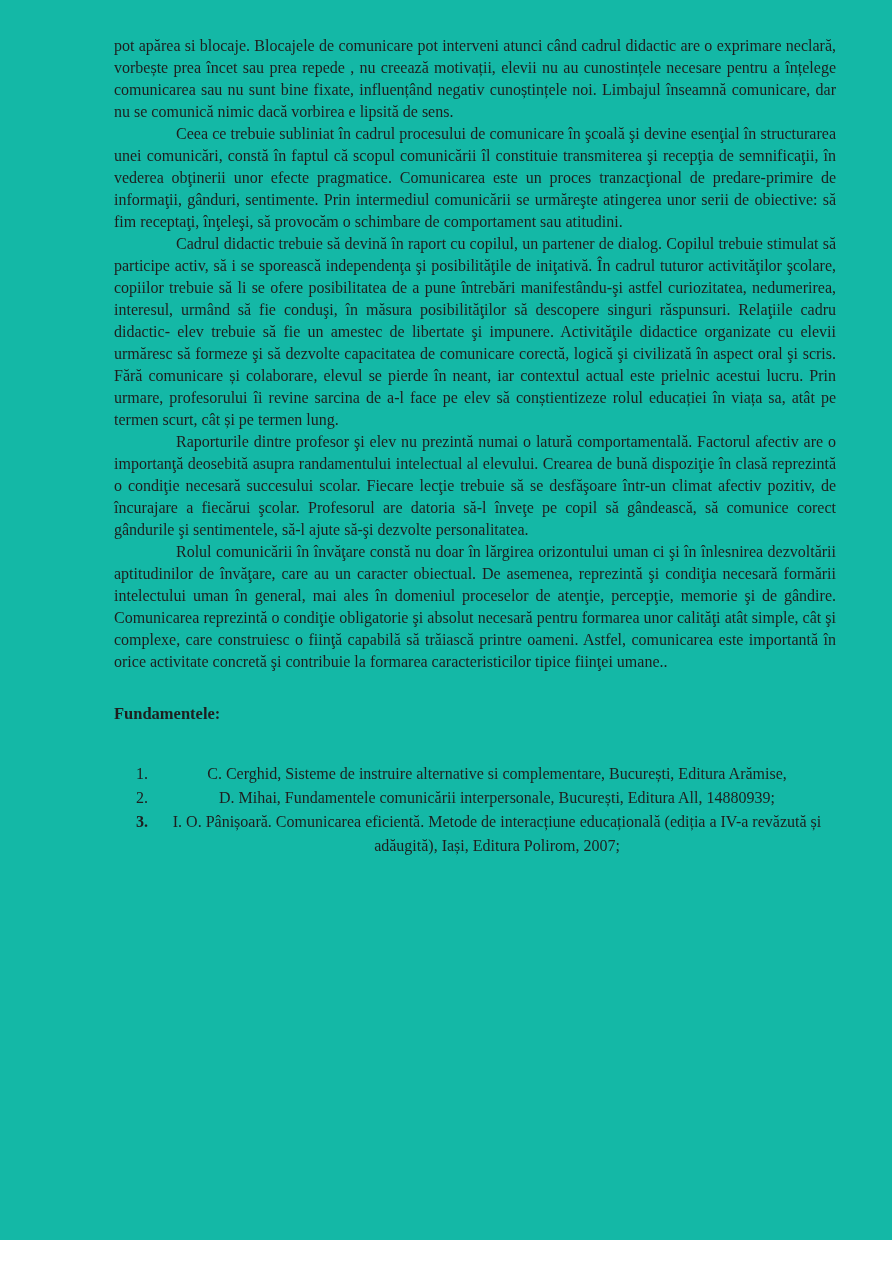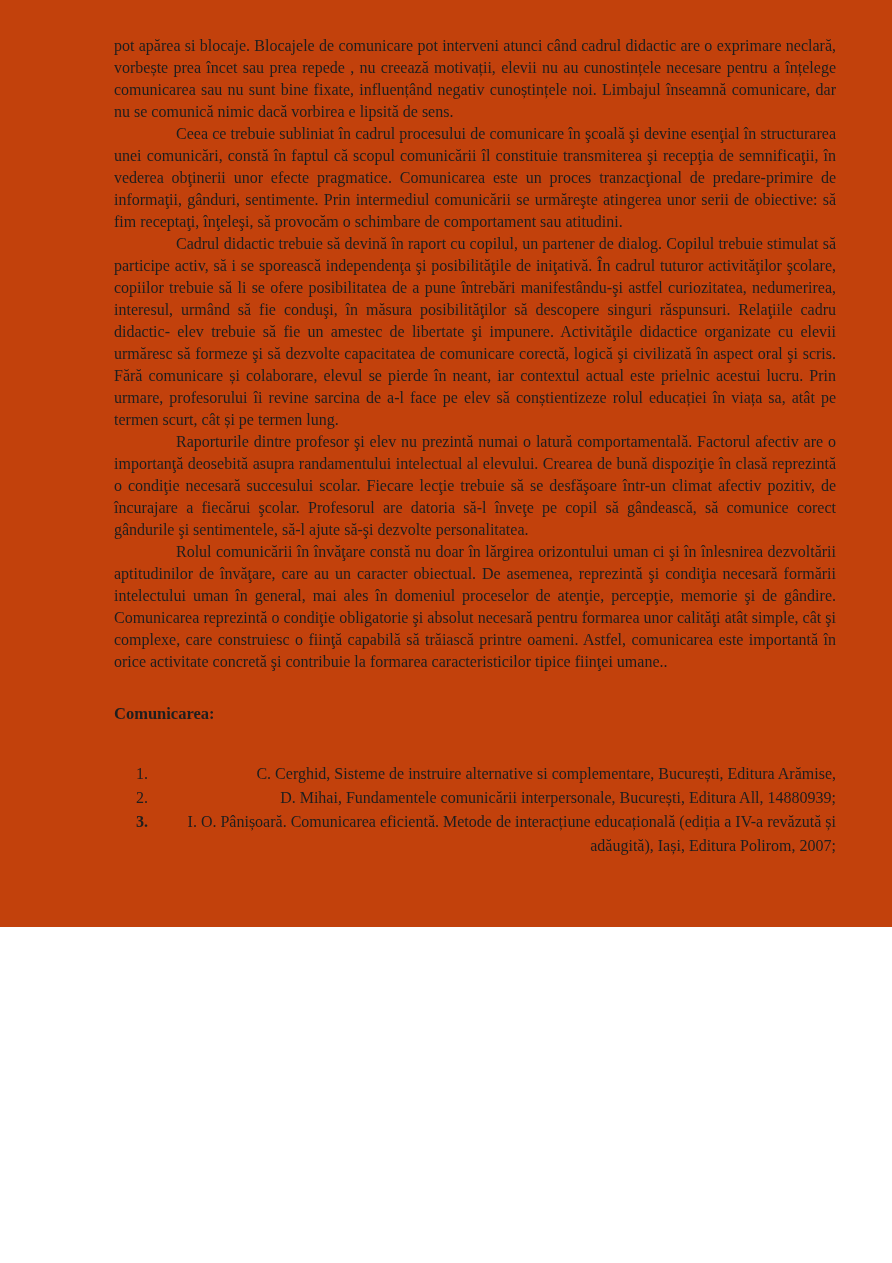--- a/index.html
+++ b/index.html
@@ -8,23 +8,23 @@
     background: #ffffff;
   }
   body {
     width: 892px;
     height: 1263px;
     overflow: hidden;
   }
   .page {
     box-sizing: border-box;
     width: 892px;
-    height: 927px;
+    height: 1240px;
     padding: 35px 56px 0 114px;
-    background: #c2410c;
+    background: #14b8a6;
     font-family: "Liberation Serif", "DejaVu Serif", serif;
     font-size: 16px;
     line-height: 22px;
     color: #1e1e1e;
   }
   .para {
     margin: 0;
     text-align: justify;
   }
   .para.indent {
@@ -49,39 +49,39 @@
   }
   .bib-num {
     flex: 0 0 22px;
     width: 22px;
   }
   .bib-num.bold {
     font-weight: bold;
   }
   .bib-text {
     flex: 1;
-    text-align: right;
+    text-align: center;
   }
 </style>
 </head>
 <body>
 
 <div class="page">
 
   <p class="para">pot apărea si blocaje. Blocajele de comunicare pot interveni atunci când cadrul didactic are o exprimare neclară, vorbește prea încet sau prea repede , nu creează motivații, elevii nu au cunostințele necesare pentru a înțelege comunicarea sau nu sunt bine fixate, influențând negativ cunoștințele noi. Limbajul înseamnă comunicare, dar nu se comunică nimic dacă vorbirea e lipsită de sens.</p>
 
   <p class="para indent">Ceea ce trebuie subliniat în cadrul procesului de comunicare în şcoală şi devine esenţial în structurarea unei comunicări, constă în faptul că scopul comunicării îl constituie transmiterea şi recepţia de semnificaţii, în vederea obţinerii unor efecte pragmatice. Comunicarea este un proces tranzacţional de predare-primire de informaţii, gânduri, sentimente. Prin intermediul comunicării se urmăreşte  atingerea unor serii de obiective: să fim receptaţi, înţeleşi, să provocăm o schimbare de comportament sau atitudini.</p>
 
   <p class="para indent">Cadrul didactic trebuie să devină în raport cu copilul, un partener de dialog. Copilul trebuie stimulat să participe activ, să i se sporească independenţa şi posibilităţile de iniţativă. În cadrul tuturor activităţilor şcolare, copiilor trebuie să li se ofere posibilitatea de a pune întrebări manifestându-şi astfel curiozitatea, nedumerirea, interesul, urmând să fie conduşi, în măsura posibilităţilor să descopere singuri răspunsuri. Relaţiile cadru didactic- elev trebuie să fie un amestec de libertate şi impunere. Activităţile didactice organizate cu elevii urmăresc să formeze şi să dezvolte capacitatea de comunicare  corectă, logică şi civilizată în aspect oral şi scris. Fără comunicare și colaborare, elevul se pierde în neant, iar contextul actual este prielnic acestui lucru. Prin urmare, profesorului îi revine sarcina de a-l face pe elev să conștientizeze rolul educației în viața sa, atât pe termen scurt, cât și pe termen lung.</p>
 
   <p class="para indent">Raporturile dintre profesor şi elev nu prezintă numai o latură comportamentală. Factorul afectiv are o importanţă deosebită asupra randamentului intelectual al elevului. Crearea de bună dispoziţie în clasă reprezintă o condiţie necesară succesului scolar. Fiecare lecţie trebuie să se desfăşoare într-un climat afectiv pozitiv, de încurajare a fiecărui şcolar. Profesorul are datoria să-l înveţe pe copil să gândească, să comunice corect gândurile şi sentimentele, să-l ajute să-şi dezvolte personalitatea.</p>
 
   <p class="para indent">Rolul comunicării în învăţare constă nu doar în lărgirea orizontului uman ci şi în înlesnirea dezvoltării aptitudinilor de învăţare, care au un caracter obiectual. De asemenea, reprezintă şi condiţia necesară formării intelectului uman în general, mai ales în domeniul proceselor de atenţie, percepţie, memorie şi de gândire. Comunicarea reprezintă o condiţie obligatorie şi absolut necesară pentru formarea unor calităţi atât simple, cât şi complexe, care construiesc o fiinţă capabilă să trăiască printre oameni. Astfel, comunicarea este importantă în orice activitate concretă şi contribuie la formarea caracteristicilor tipice fiinţei umane..</p>
 
-  <h2 class="bib-heading">Comunicarea:</h2>
+  <h2 class="bib-heading">Fundamentele:</h2>
 
   <ol class="bib-list">
     <li class="bib-item">
       <span class="bib-num">1.</span>
       <span class="bib-text">C. Cerghid, Sisteme de instruire alternative si complementare, București, Editura Arămise,</span>
     </li>
     <li class="bib-item">
       <span class="bib-num">2.</span>
       <span class="bib-text">D. Mihai, Fundamentele comunicării interpersonale, București, Editura All, 14880939;</span>
     </li>

